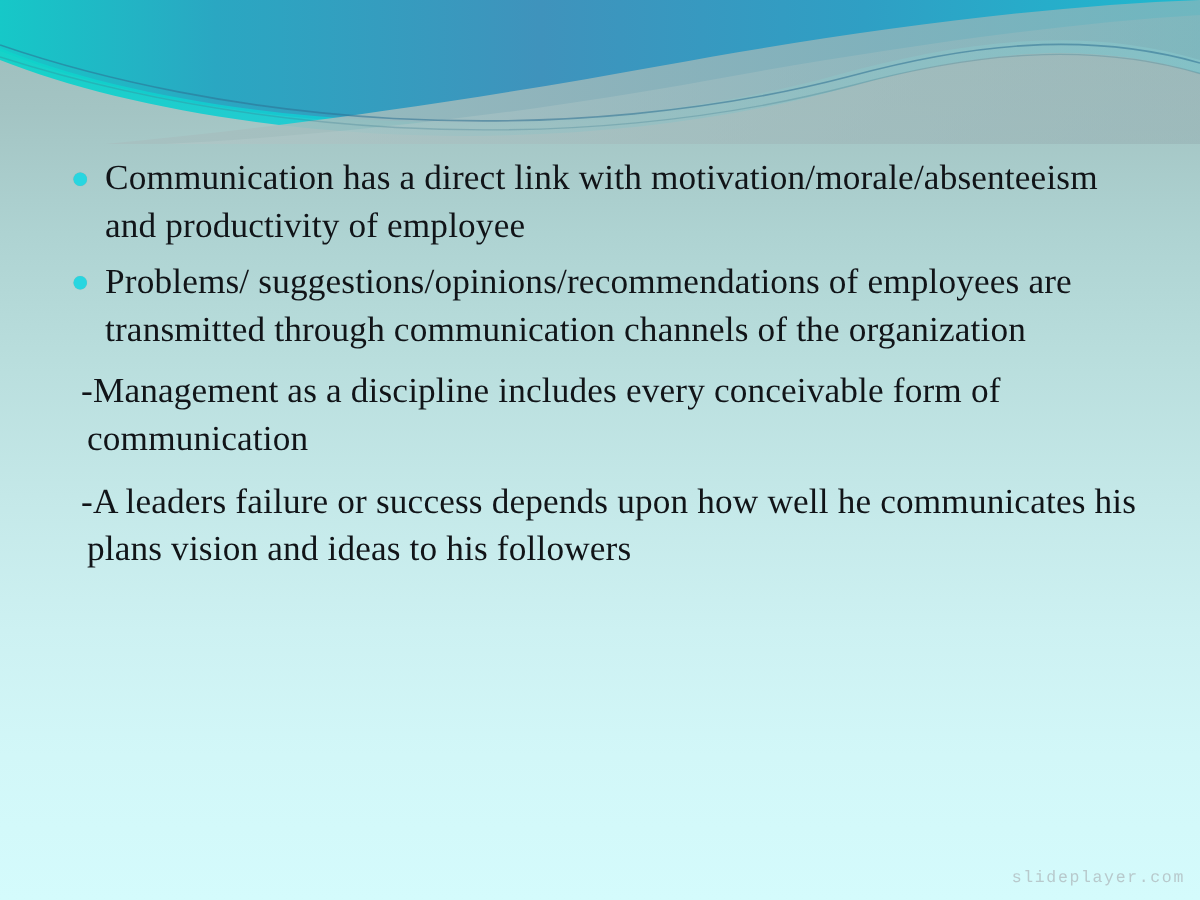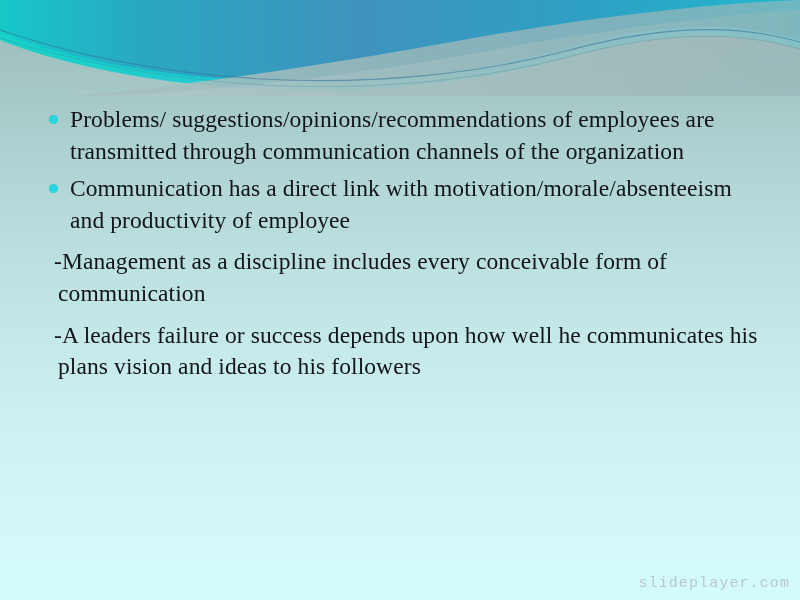--- a/index.html
+++ b/index.html
@@ -84,21 +84,21 @@
   .para.dashed {
     margin-top: 10px;
   }
 
   
   #watermark {
     position: absolute;
     right: 10px;
     bottom: 8px;
     font-family: "Liberation Mono", "DejaVu Sans Mono", monospace;
-    font-size: 15px;
+    font-size: 11px;
     letter-spacing: 1.1px;
     color: #b8c9cc;
     user-select: none;
   }
 </style>
 </head>
 <body>
 
 <div id="slide">
 
@@ -154,25 +154,25 @@
              L800,96 Z" fill="url(#gradGreyVeil2)"></path>
 
     <path d="M0,30 C70,54 160,73 262,79 C372,85 478,74 566,51 C644,30 722,20 800,42" fill="none" stroke="#2d6f92" stroke-opacity="0.55" stroke-width="1.1"></path>
 
     <path d="M0,38 C72,61 162,79 264,85 C374,91 480,80 568,57 C646,36 724,27 800,49" fill="none" stroke="#3b7b8e" stroke-opacity="0.30" stroke-width="0.9"></path>
   </svg>
 
   <div id="content">
 
     <p class="para bulleted">
-      <span class="bullet-dot"></span><span class="ptext">Problems/ suggestions/opinions/recommendations of employees are transmitted through communication channels of the organization</span>
+      <span class="bullet-dot"></span><span class="ptext">Communication has a direct link with motivation/morale/absenteeism and productivity of employee</span>
     </p>
 
     <p class="para bulleted">
-      <span class="bullet-dot"></span><span class="ptext">Communication has a direct link with motivation/morale/absenteeism and productivity of employee</span>
+      <span class="bullet-dot"></span><span class="ptext">Problems/ suggestions/opinions/recommendations of employees are transmitted through communication channels of the organization</span>
     </p>
 
     <p class="para dashed">
       <span class="ptext">-Management as a discipline includes every conceivable form of communication</span>
     </p>
 
     <p class="para dashed">
       <span class="ptext">-A leaders failure or success depends upon how well he communicates his plans vision and ideas to his followers</span>
     </p>
 

